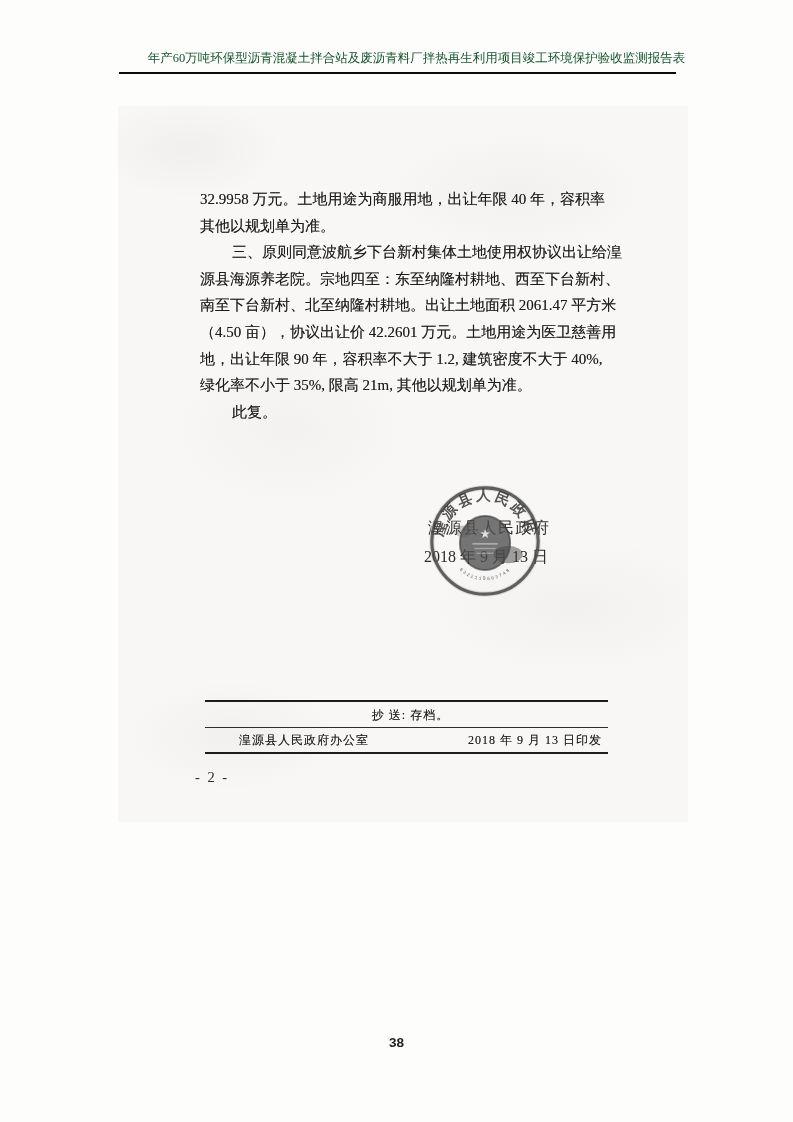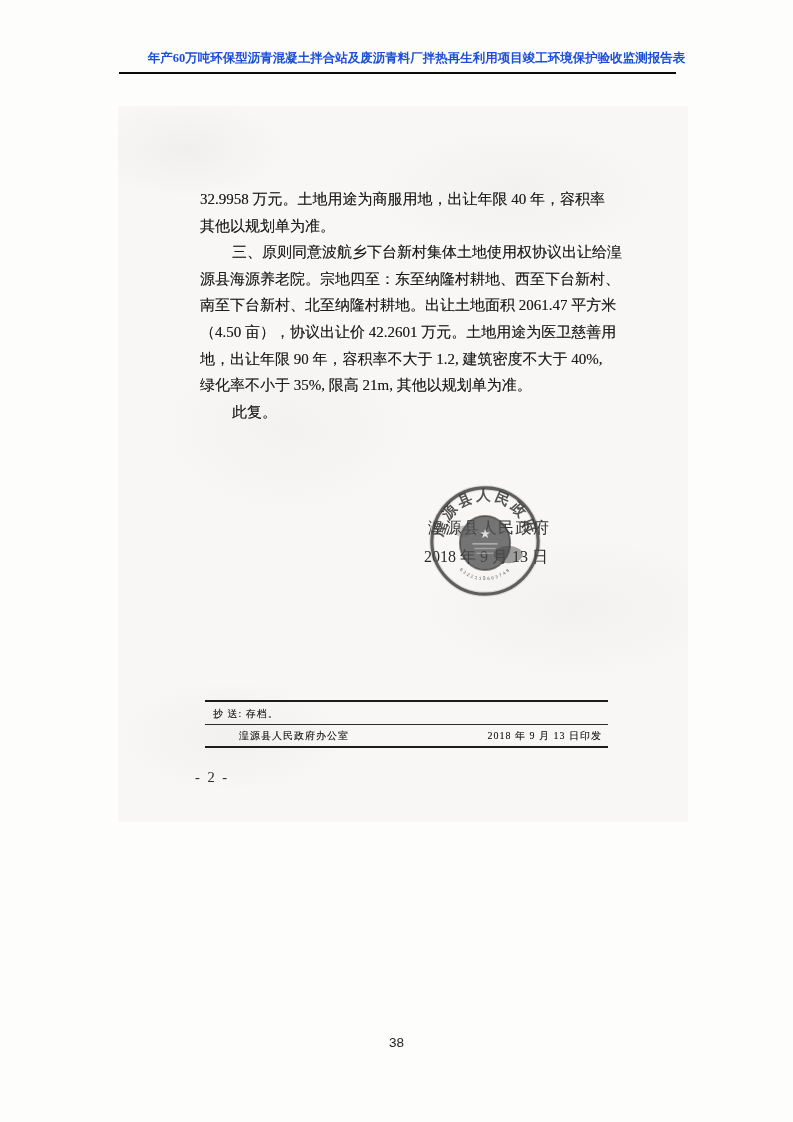--- a/index.html
+++ b/index.html
@@ -10,21 +10,21 @@
     background: #fdfdfc;
     font-family: "Liberation Serif", serif;
     color: #1f1f1f;
     overflow: hidden;
   }
   .page-header {
     position: absolute; left: 0; top: 50px; width: 793px;
     text-align: center;
   }
   .page-header .title {
-    font-size: 12.5px; font-weight: bold; color: #1d4ed8;
+    font-size: 12.5px; font-weight: normal; color: #14532d;
     letter-spacing: 0px; white-space: nowrap; padding-left: 40px;
   }
   .title-rule {
     position: absolute; left: 119px; top: 72px; width: 557px; height: 2px;
     background: #0b0b0b;
   }
   
   .scan {
     position: absolute; left: 118px; top: 106px; width: 570px; height: 716px;
     background:
@@ -52,35 +52,37 @@
     position: absolute; left: 306px; top: 441px;
     font-size: 16px; color: #2b2b2b; z-index: 1; white-space: nowrap; text-align: right;
   }
   .stamp {
     position: absolute; left: 309px; top: 377px; width: 116px; height: 116px;
     z-index: 2;
   }
   
   .footer-block {
     position: absolute; left: 87px; top: 594px; width: 403px;
-    font-size: 10px; color: #1d1d1d;
+    font-size: 12px; color: #1d1d1d;
     text-shadow: 0 0 0.5px rgba(30,30,30,0.5);
+    text-align: center;
   }
   .f-rule-heavy { height: 2px; background: #1c1c1c; }
   .f-rule-light { height: 1px; background: #2e2e2e; }
   .f-cc { padding: 5px 0 3px 8px; letter-spacing: 1px; }
   .f-row { display: flex; justify-content: space-between; padding: 4px 6px 3px 8px; letter-spacing: 1px; margin-left: 26px; }
   .page-marker {
     position: absolute; left: 77px; top: 663px;
     font-size: 14.5px; letter-spacing: 2px; color: #2a2a2a;
   }
   .outer-page-number {
     position: absolute; left: 0; top: 1035px; width: 793px;
     text-align: center; font-size: 13.5px; color: #222;
     font-family: "Liberation Sans", sans-serif;
+    font-weight: bold;
   }
 </style>
 </head>
 <body>
 
 <div class="page-header">
   <div class="title">年产60万吨环保型沥青混凝土拌合站及废沥青料厂拌热再生利用项目竣工环境保护验收监测报告表</div>
 </div>
 <div class="title-rule"></div>
 

